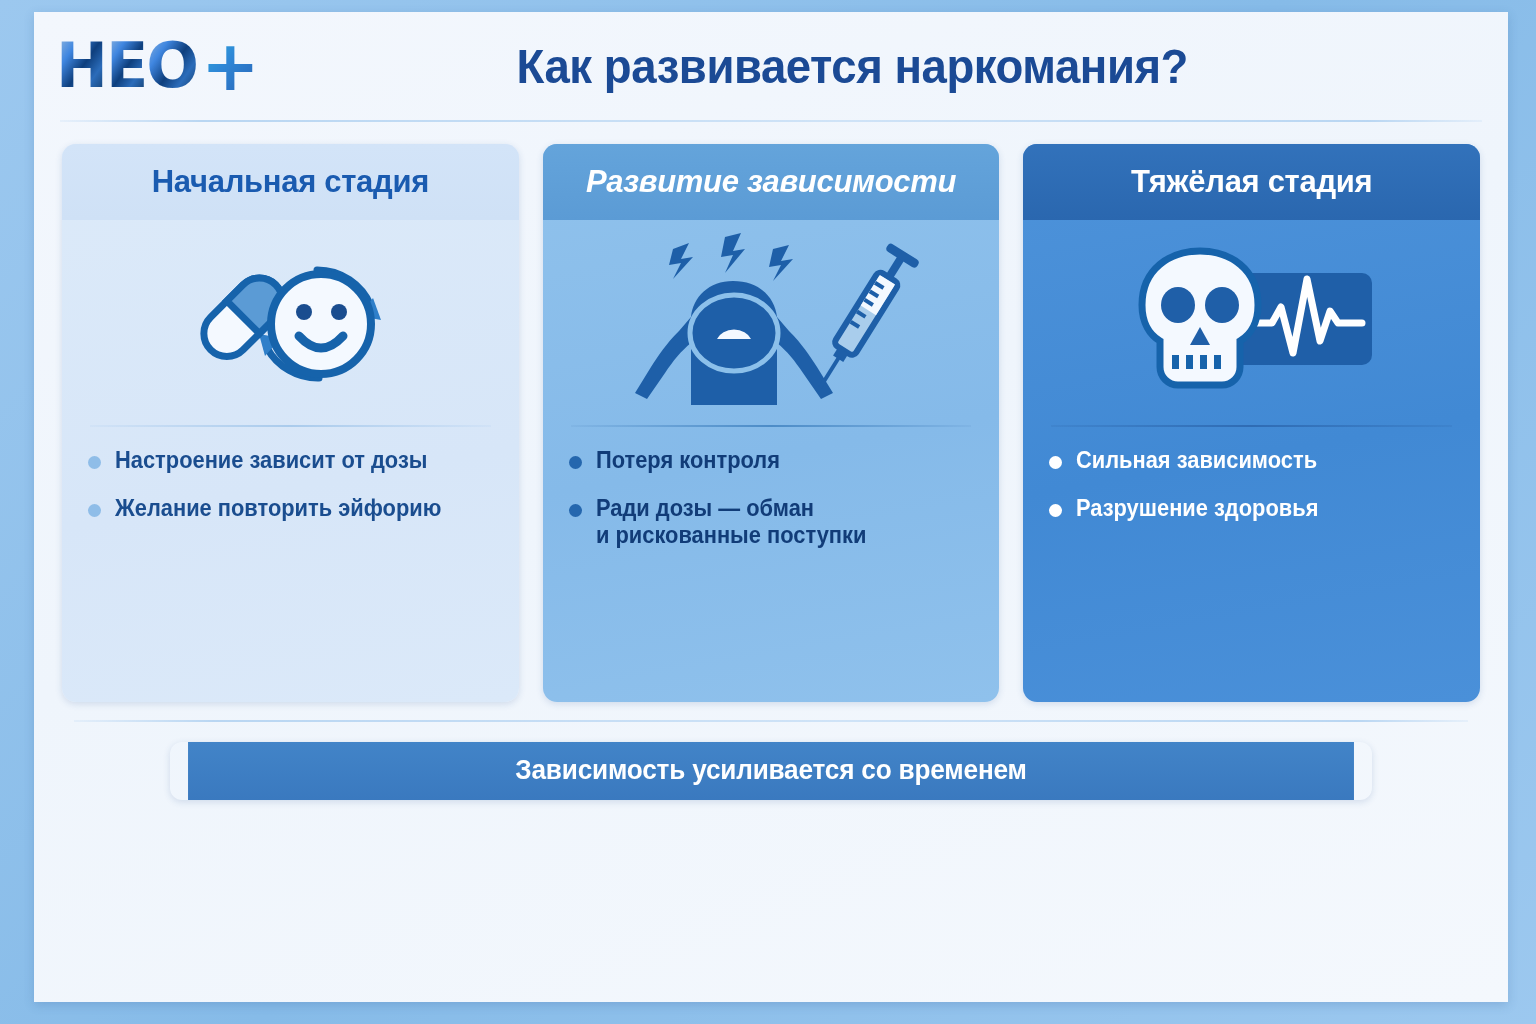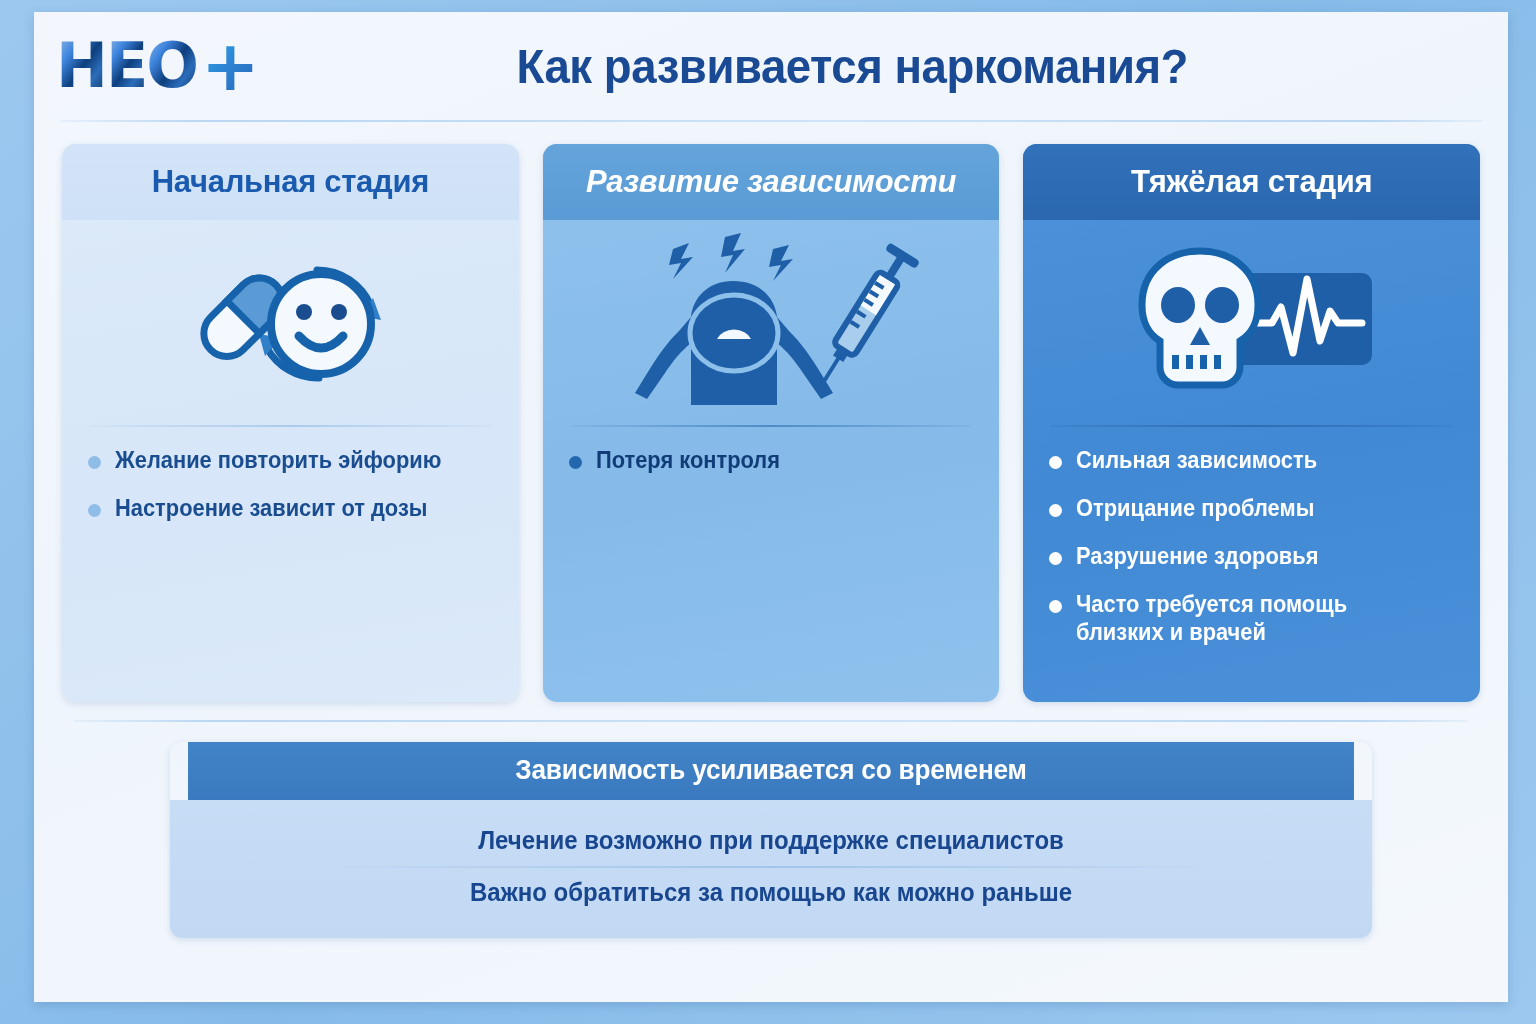--- a/index.html
+++ b/index.html
@@ -247,25 +247,25 @@
               <circle cx="146" cy="84" r="50" fill="#f4f9ff" stroke="#1663ab" stroke-width="8"></circle>
               <circle cx="129" cy="72" r="8" fill="#1a4d8f"></circle>
               <circle cx="164" cy="72" r="8" fill="#1a4d8f"></circle>
               <path d="M124 96 Q146 120 168 96" stroke="#1663ab" stroke-width="9" fill="none" stroke-linecap="round"></path>
             </svg>
           </div>
           <div class="card-rule"></div>
           <div class="bullets">
             <div class="bullet">
               <span class="dot"></span>
+              <span class="btxt">Настроение зависит от дозы</span>
+            </div>
+            <div class="bullet">
+              <span class="dot"></span>
               <span class="btxt">Желание повторить эйфорию</span>
-            </div>
-            <div class="bullet">
-              <span class="dot"></span>
-              <span class="btxt">Настроение зависит от дозы</span>
             </div>
           </div>
         </div>
       </div>
 
       <div class="card c2">
         <div class="card-head">Развитие зависимости</div>
         <div class="card-body">
           <div class="icon-zone">
             <svg width="300" height="180" viewBox="0 0 300 180">
@@ -293,20 +293,25 @@
                 <rect x="238" y="136" width="4" height="36" fill="#1e5fa8"></rect>
               </g>
             </svg>
           </div>
           <div class="card-rule"></div>
           <div class="bullets">
             <div class="bullet">
               <span class="dot"></span>
               <span class="btxt">Потеря контроля</span>
             </div>
+            <div class="bullet">
+              <span class="dot"></span>
+              <span class="btxt">Ради дозы — обман
+и рискованные поступки</span>
+            </div>
           </div>
         </div>
       </div>
 
       <div class="card c3">
         <div class="card-head">Тяжёлая стадия</div>
         <div class="card-body">
           <div class="icon-zone">
             <svg width="260" height="160" viewBox="0 0 260 160">
               <rect x="110" y="30" width="140" height="92" rx="10" fill="#1f5fa8"></rect>
@@ -326,43 +331,29 @@
             </svg>
           </div>
           <div class="card-rule"></div>
           <div class="bullets">
             <div class="bullet">
               <span class="dot"></span>
               <span class="btxt">Сильная зависимость</span>
             </div>
             <div class="bullet">
               <span class="dot"></span>
-              <span class="btxt">Отрицание проблемы</span>
-            </div>
-            <div class="bullet">
-              <span class="dot"></span>
               <span class="btxt">Разрушение здоровья</span>
-            </div>
-            <div class="bullet">
-              <span class="dot"></span>
-              <span class="btxt">Часто требуется помощь
-близких и врачей</span>
             </div>
           </div>
         </div>
       </div>
 
     </div>
 
     <div class="bottom-wrap">
       <div class="bottom-hr"></div>
       <div class="panel">
         <div class="panel-head">Зависимость усиливается со временем</div>
-        <div class="panel-body">
-          <div class="panel-line">Лечение возможно при поддержке специалистов</div>
-          <div class="panel-sep"></div>
-          <div class="panel-line">Важно обратиться за помощью как можно раньше</div>
-        </div>
       </div>
     </div>
 
   </div>
 </div>
 
 </body></html>

